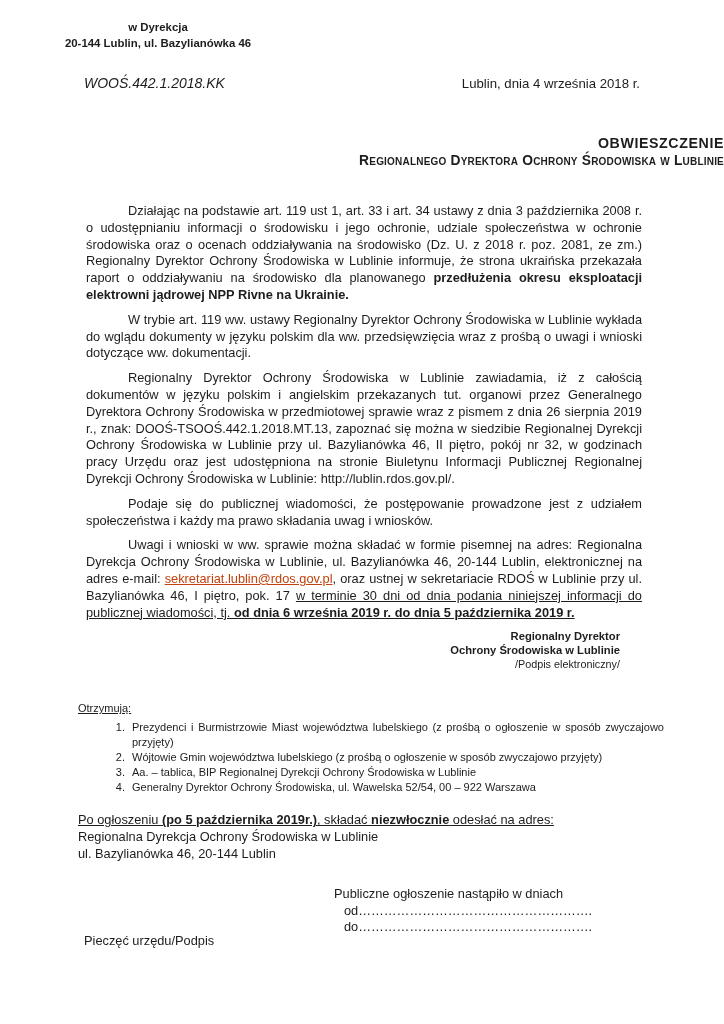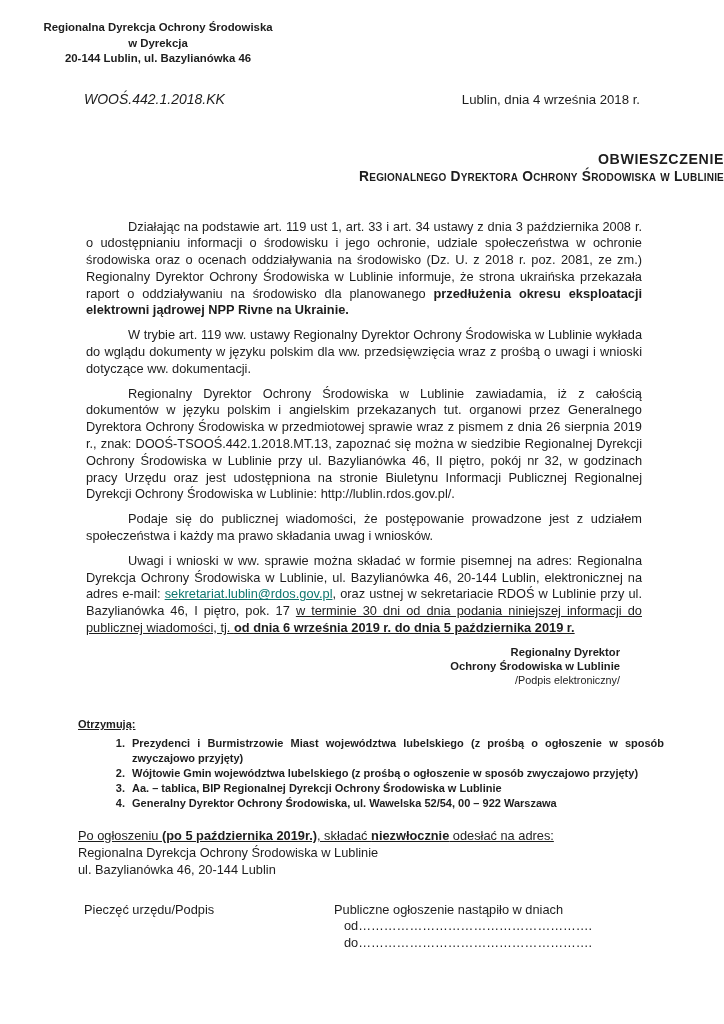--- a/index.html
+++ b/index.html
@@ -36,37 +36,36 @@
   
   .body-text{
     margin:35px 74px 0 78px;
     font-size:12.8px;
     line-height:16.8px;
     text-align:justify;
   }
   .para{margin:8px;text-indent:42px;}
   .b{font-weight:700;}
   .u{text-decoration:underline;}
-  .link{color:#0f766e;text-decoration:underline;cursor:pointer;}
+  .link{color:#c2410c;text-decoration:underline;cursor:pointer;}
   
   .signature{
     width:250px;
     margin:6px 104px 0 auto;
     text-align:right;
     font-weight:700;
     font-size:11.2px;
     line-height:14px;
   }
   .sig-note{font-weight:400;font-size:10.8px;}
   
   .recipients{
     margin:30px 60px 0 78px;
     font-size:11px;
     line-height:15px;
-    font-weight:bold;
   }
   .recipients-heading{text-decoration:underline;}
   .recipients ol{
     margin:4px 0 0 0;
     padding-left:50px;
     text-align:justify;
   }
   .recipients li{margin:0;padding-left:4px;}
   
   .return-note{
@@ -75,31 +74,30 @@
     line-height:17px;
   }
   .return-heading{margin:0;}
   
   .footer-row{
     display:flex;
     margin:24px 74px 0 84px;
     font-size:12.8px;
     line-height:16.5px;
   }
-  .stamp{flex:0 0 auto;}
+  .stamp{flex:0 0 auto;margin-top:47px;}
   .publication{margin-left:auto;width:316px;}
   .pub-line{padding-left:10px;}
 </style>
 </head>
 <body>
 
 <div class="page">
 
   <div class="letterhead">
-    <div>Regionalna Dyrekcja Ochrony Środowiska</div>
     <div>w Dyrekcja</div>
     <div>20-144 Lublin,  ul. Bazylianówka 46</div>
   </div>
 
   <div class="ref-row">
     <span class="ref">WOOŚ.442.1.2018.KK</span>
     <span class="date">Lublin, dnia 4 września 2018 r.</span>
   </div>
 
   <div class="title-block">

